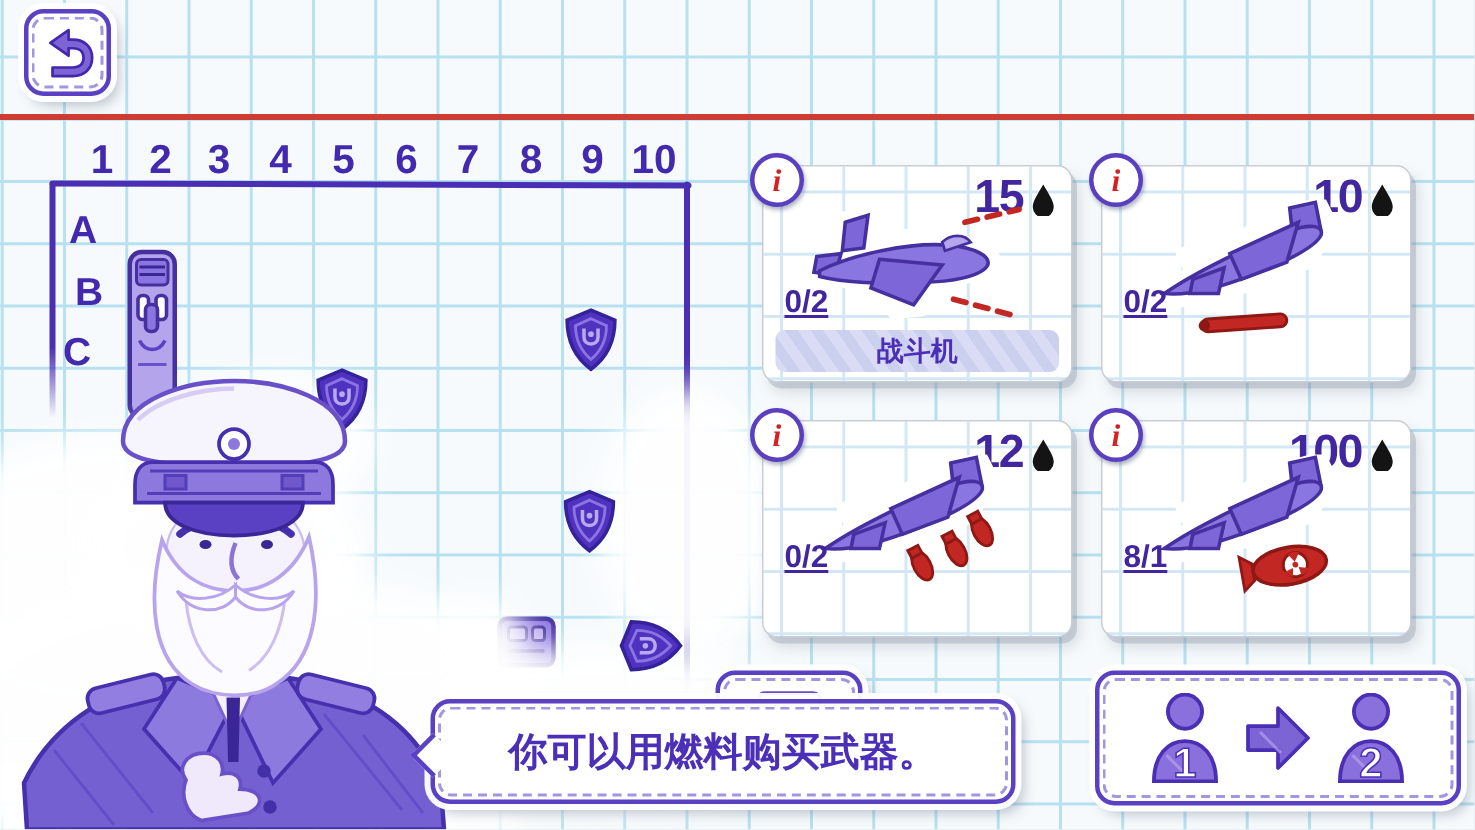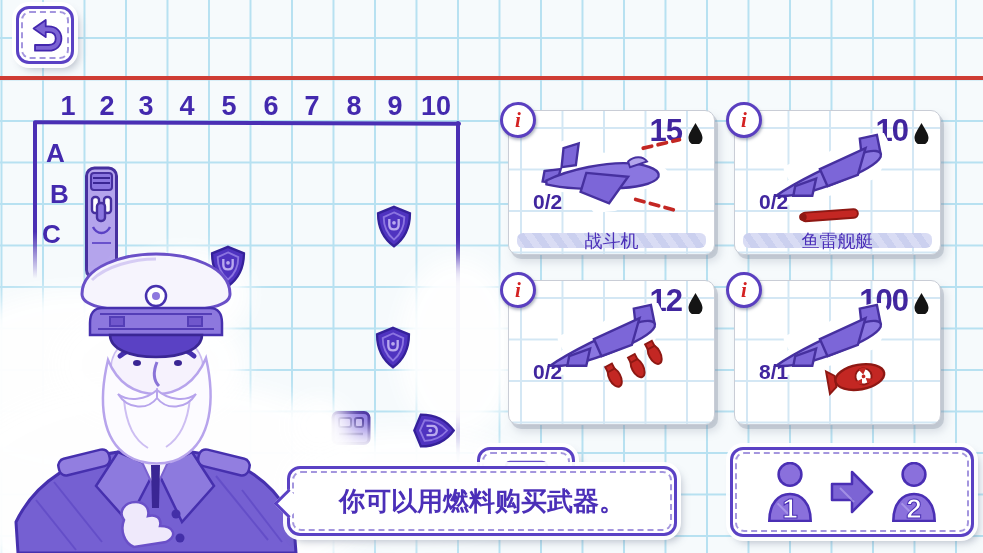--- a/index.html
+++ b/index.html
@@ -29,25 +29,25 @@
   .card{width:205px;height:143px;background:#fff;border:1px solid #c9cdd6;border-radius:10px;
     box-shadow:3px 4px 0 rgba(128,138,158,.30),5px 7px 9px rgba(128,138,158,.25);
     background-image:linear-gradient(#d3e7f4 2px,transparent 2px),linear-gradient(90deg,#d3e7f4 2px,transparent 2px);
     background-size:41.5px 41.5px;background-position:11px 16px;cursor:pointer;}
   .info-btn{left:-9px;top:-9px;width:30px;height:30px;border-radius:50%;background:#fff;
     border:3px solid #5a3fc0;box-shadow:1px 2px 3px rgba(96,106,133,.5);
     display:flex;align-items:center;justify-content:center;cursor:pointer;
     font-family:"Liberation Serif",serif;font-style:italic;font-weight:bold;font-size:21px;color:#d42222;}
   .cost{top:2px;right:32px;font-size:31px;font-weight:bold;color:#41269f;letter-spacing:-1px;}
   .fuel{top:11px;right:10px;}
-  .owned{bottom:40px;left:24px;font-size:21px;font-weight:bold;color:#41269f;}
-  .label-strip{left:8px;right:8px;bottom:6px;height:15px;border-radius:6px;
+  .owned{bottom:40px;left:14px;font-size:21px;font-weight:bold;color:#41269f;text-decoration:underline;}
+  .label-strip{left:8px;right:8px;bottom:6px;height:28px;border-radius:6px;
     background:repeating-linear-gradient(55deg,#d9dcf4 0 7px,#cbd0ef 7px 14px);
     display:flex;align-items:center;justify-content:center;
-    font-size:18px;font-weight:normal;color:#4b2fb8;}
+    font-size:18px;font-weight:bold;color:#4b2fb8;}
   .art{left:22px;top:22px;}
   
   #tooltip{left:287px;top:466px;width:384px;height:64px;display:flex;align-items:center;justify-content:center;z-index:6;}
   #tooltip .txt{font-size:26px;font-weight:bold;color:#4b2fb8;white-space:nowrap;}
   #tooltip::after{content:"";position:absolute;left:-12px;top:24px;width:18px;height:18px;
     background:#fff;border-left:3px solid #5a41c4;border-bottom:3px solid #5a41c4;transform:rotate(45deg);}
   
   #chat-btn{left:477px;top:447px;width:92px;height:62px;z-index:4;display:flex;justify-content:center;cursor:pointer;}
   
   #turn-panel{left:730px;top:447px;width:238px;height:84px;display:flex;align-items:center;justify-content:center;gap:14px;z-index:5;}
@@ -220,23 +220,20 @@
       <polygon points="104,6 122,2 126,22 106,24" fill="#7c66d8" stroke="#46309f" stroke-width="2.5"></polygon>
       <path d="M16,66 C36,52 76,32 104,22 C118,17 128,18 126,25 C122,34 100,44 80,52 C60,60 34,68 16,66 Z" fill="#8a76e0" stroke="#46309f" stroke-width="2.5"></path>
       <polygon points="62,38 110,16 102,44 70,56" fill="#7c66d8" stroke="#46309f" stroke-width="2.5"></polygon>
       <polygon points="36,56 58,48 54,66 34,66" fill="#7c66d8" stroke="#46309f" stroke-width="2.5"></polygon>
       <g transform="rotate(-4 73 86)">
         <rect x="42" y="82" width="60" height="9" rx="4.5" fill="#c32723" stroke="#8e1813" stroke-width="2"></rect>
         <circle cx="44" cy="86.5" r="4" fill="#8e1813"></circle>
       </g>
     </svg>
     <span class="abs owned">0/2</span>
-    <div class="abs label-strip">
-        <span>鱼雷舰艇</span>
-      </div>
   </div>
 
   <div class="abs card" style="left:508px;top:280px;z-index:4">
     <div class="abs info-btn">
         <span>i</span>
       </div>
     <span class="abs cost">12</span>
     <svg class="abs fuel" width="17" height="22" viewBox="0 0 16 22">
       <path d="M8,1 C12,8 15,12 15,16 A7,7 0 1 1 1,16 C1,12 4,8 8,1 Z" fill="#141414"></path>
       </svg>

